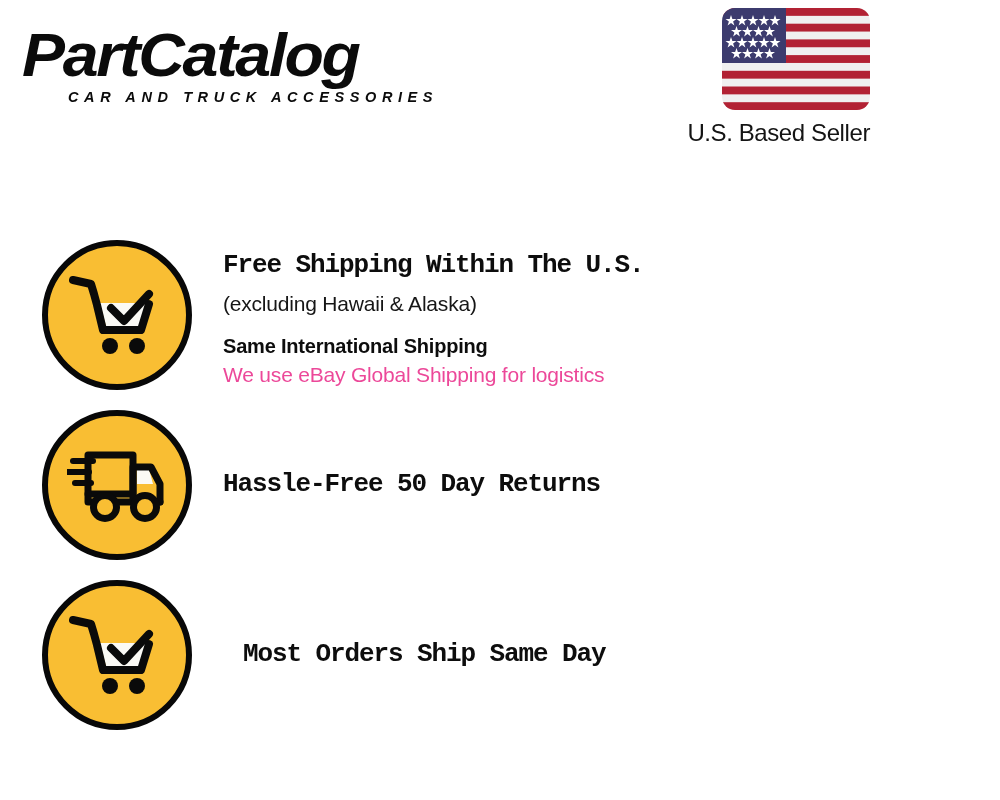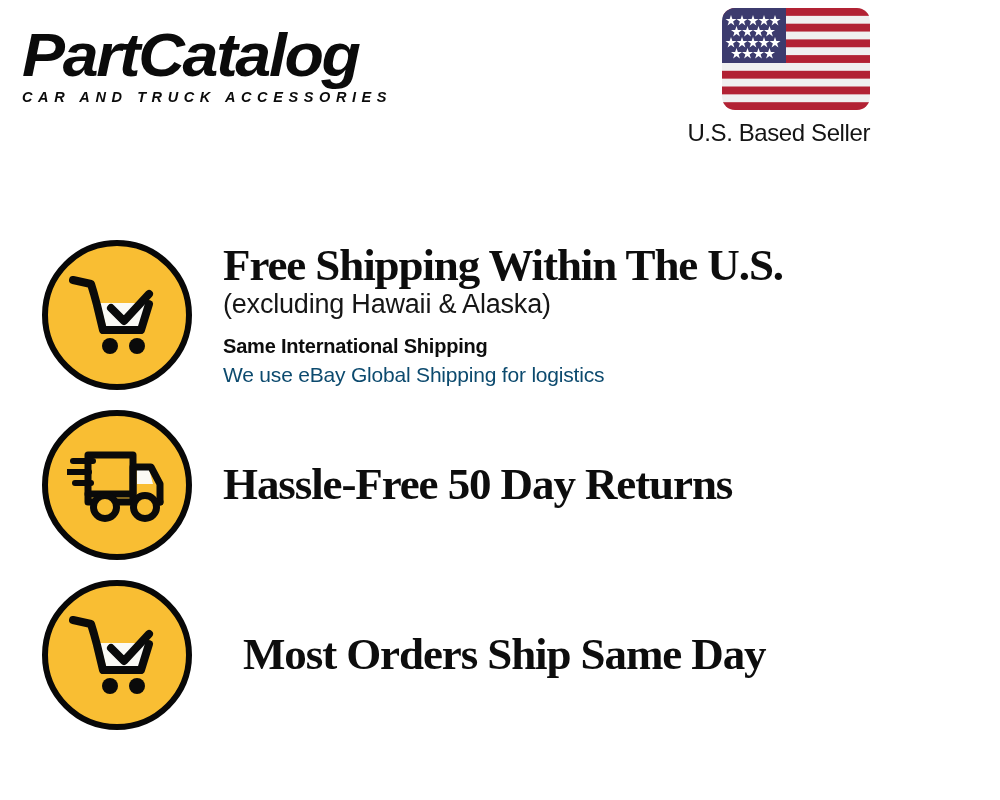--- a/index.html
+++ b/index.html
@@ -40,20 +40,21 @@
     line-height: 66px;
     letter-spacing: -2.2px;
     color: #0b0b0b;
     transform: scaleX(1.04);
     transform-origin: left center;
     white-space: nowrap;
   }
   #brand-tagline {
     display: block;
     margin-top: 1px;
+    margin-left: 46px;
     font-family: "Liberation Sans", sans-serif;
     font-weight: bold;
     font-style: italic;
     font-size: 14.5px;
     letter-spacing: 5.6px;
     color: #0b0b0b;
     white-space: nowrap;
   }
 
   
@@ -121,33 +122,33 @@
     display: block;
   }
 
   .feature-text {
     flex: 1 1 auto;
     margin-left: 31px;
     padding-top: 2px;
   }
   .feature-heading {
     display: block;
-    font-family: Liberation Serif, serif;
-    font-weight: bold;
-    font-size: 45px;
+    font-family: Liberation Mono, monospace;
+    font-weight: bold;
+    font-size: 26px;
     line-height: 47px;
     letter-spacing: -1.1px;
     color: #0d0d0d;
     white-space: nowrap;
   }
   .feature-sub {
     display: block;
     font-family: "Liberation Sans", sans-serif;
     font-weight: normal;
-    font-size: 27px;
+    font-size: 21px;
     line-height: 30px;
     letter-spacing: -0.2px;
     color: #161616;
     white-space: nowrap;
   }
   .feature-sub-strong {
     display: block;
     margin-top: 13px;
     font-family: "Liberation Sans", sans-serif;
     font-weight: bold;
@@ -157,21 +158,21 @@
     color: #0d0d0d;
     white-space: nowrap;
   }
   .feature-sub-last {
     display: block;
     font-family: "Liberation Sans", sans-serif;
     font-weight: normal;
     font-size: 21px;
     line-height: 29px;
     letter-spacing: -0.2px;
-    color: #0c4a6e;
+    color: #ec4899;
     white-space: nowrap;
   }
   
   #feature-row-1 .feature-text,
   #feature-row-2 .feature-text {
     padding-top: 51px;
   }
 </style>
 </head>
 <body>

